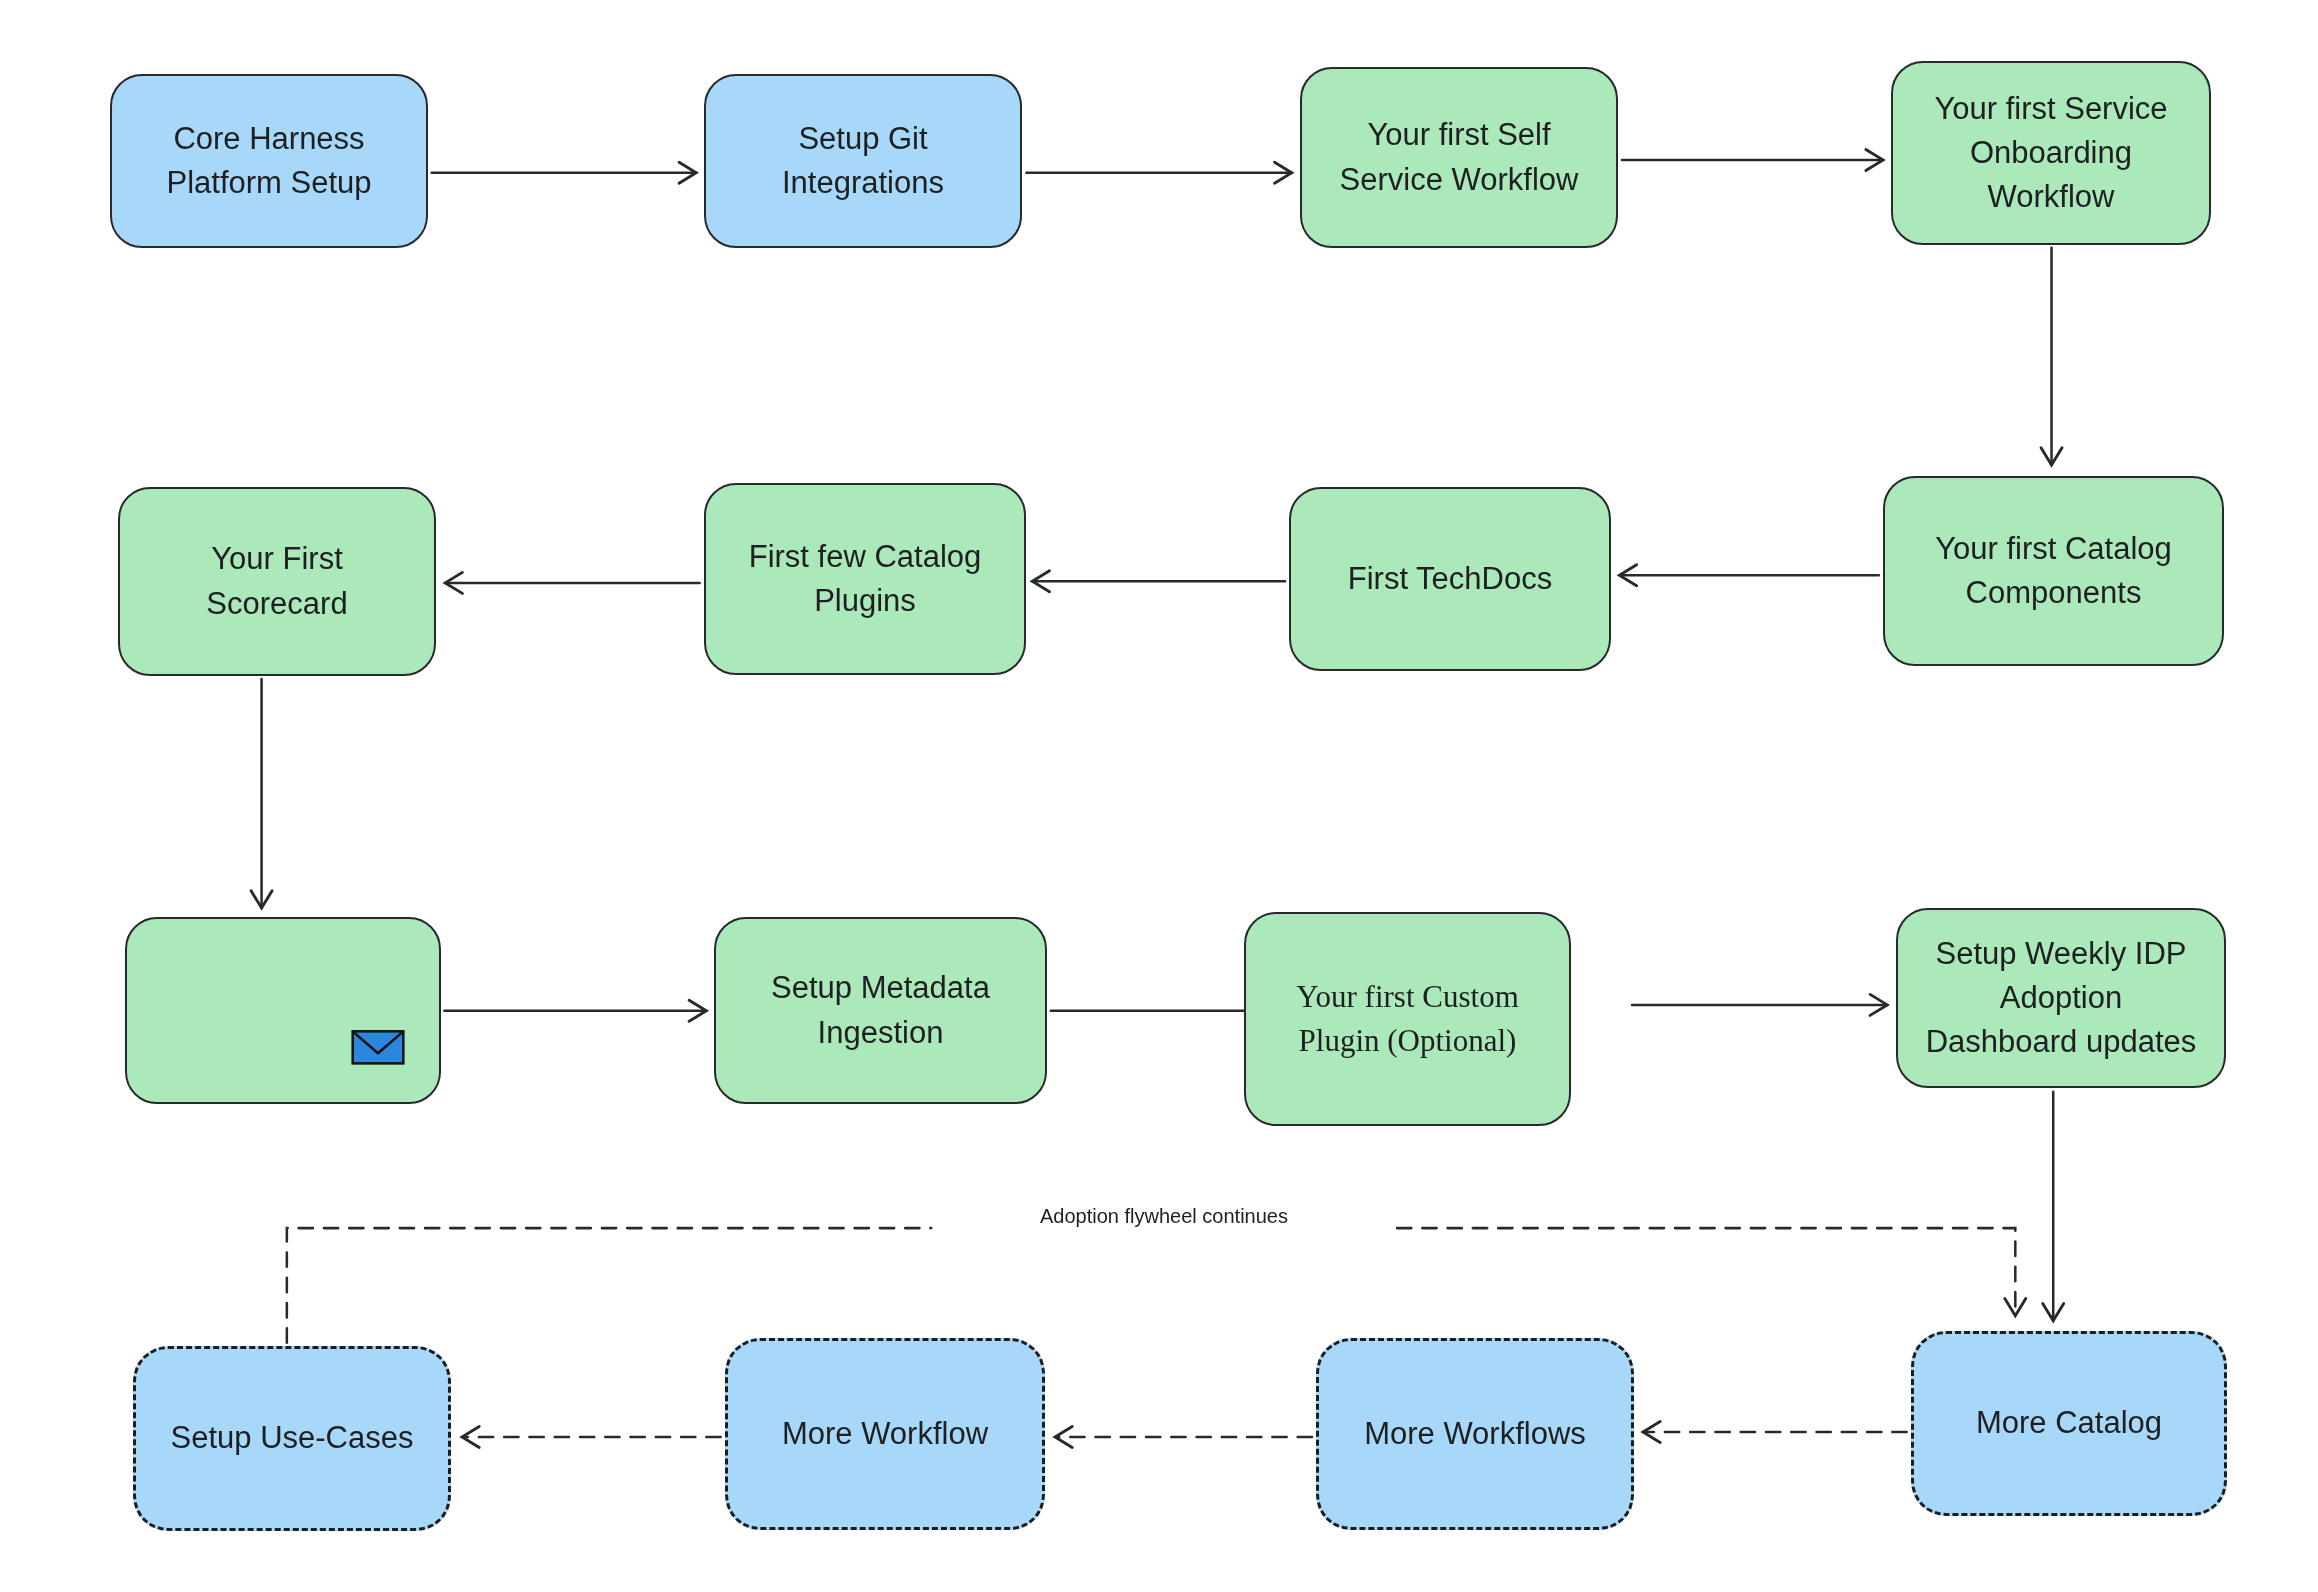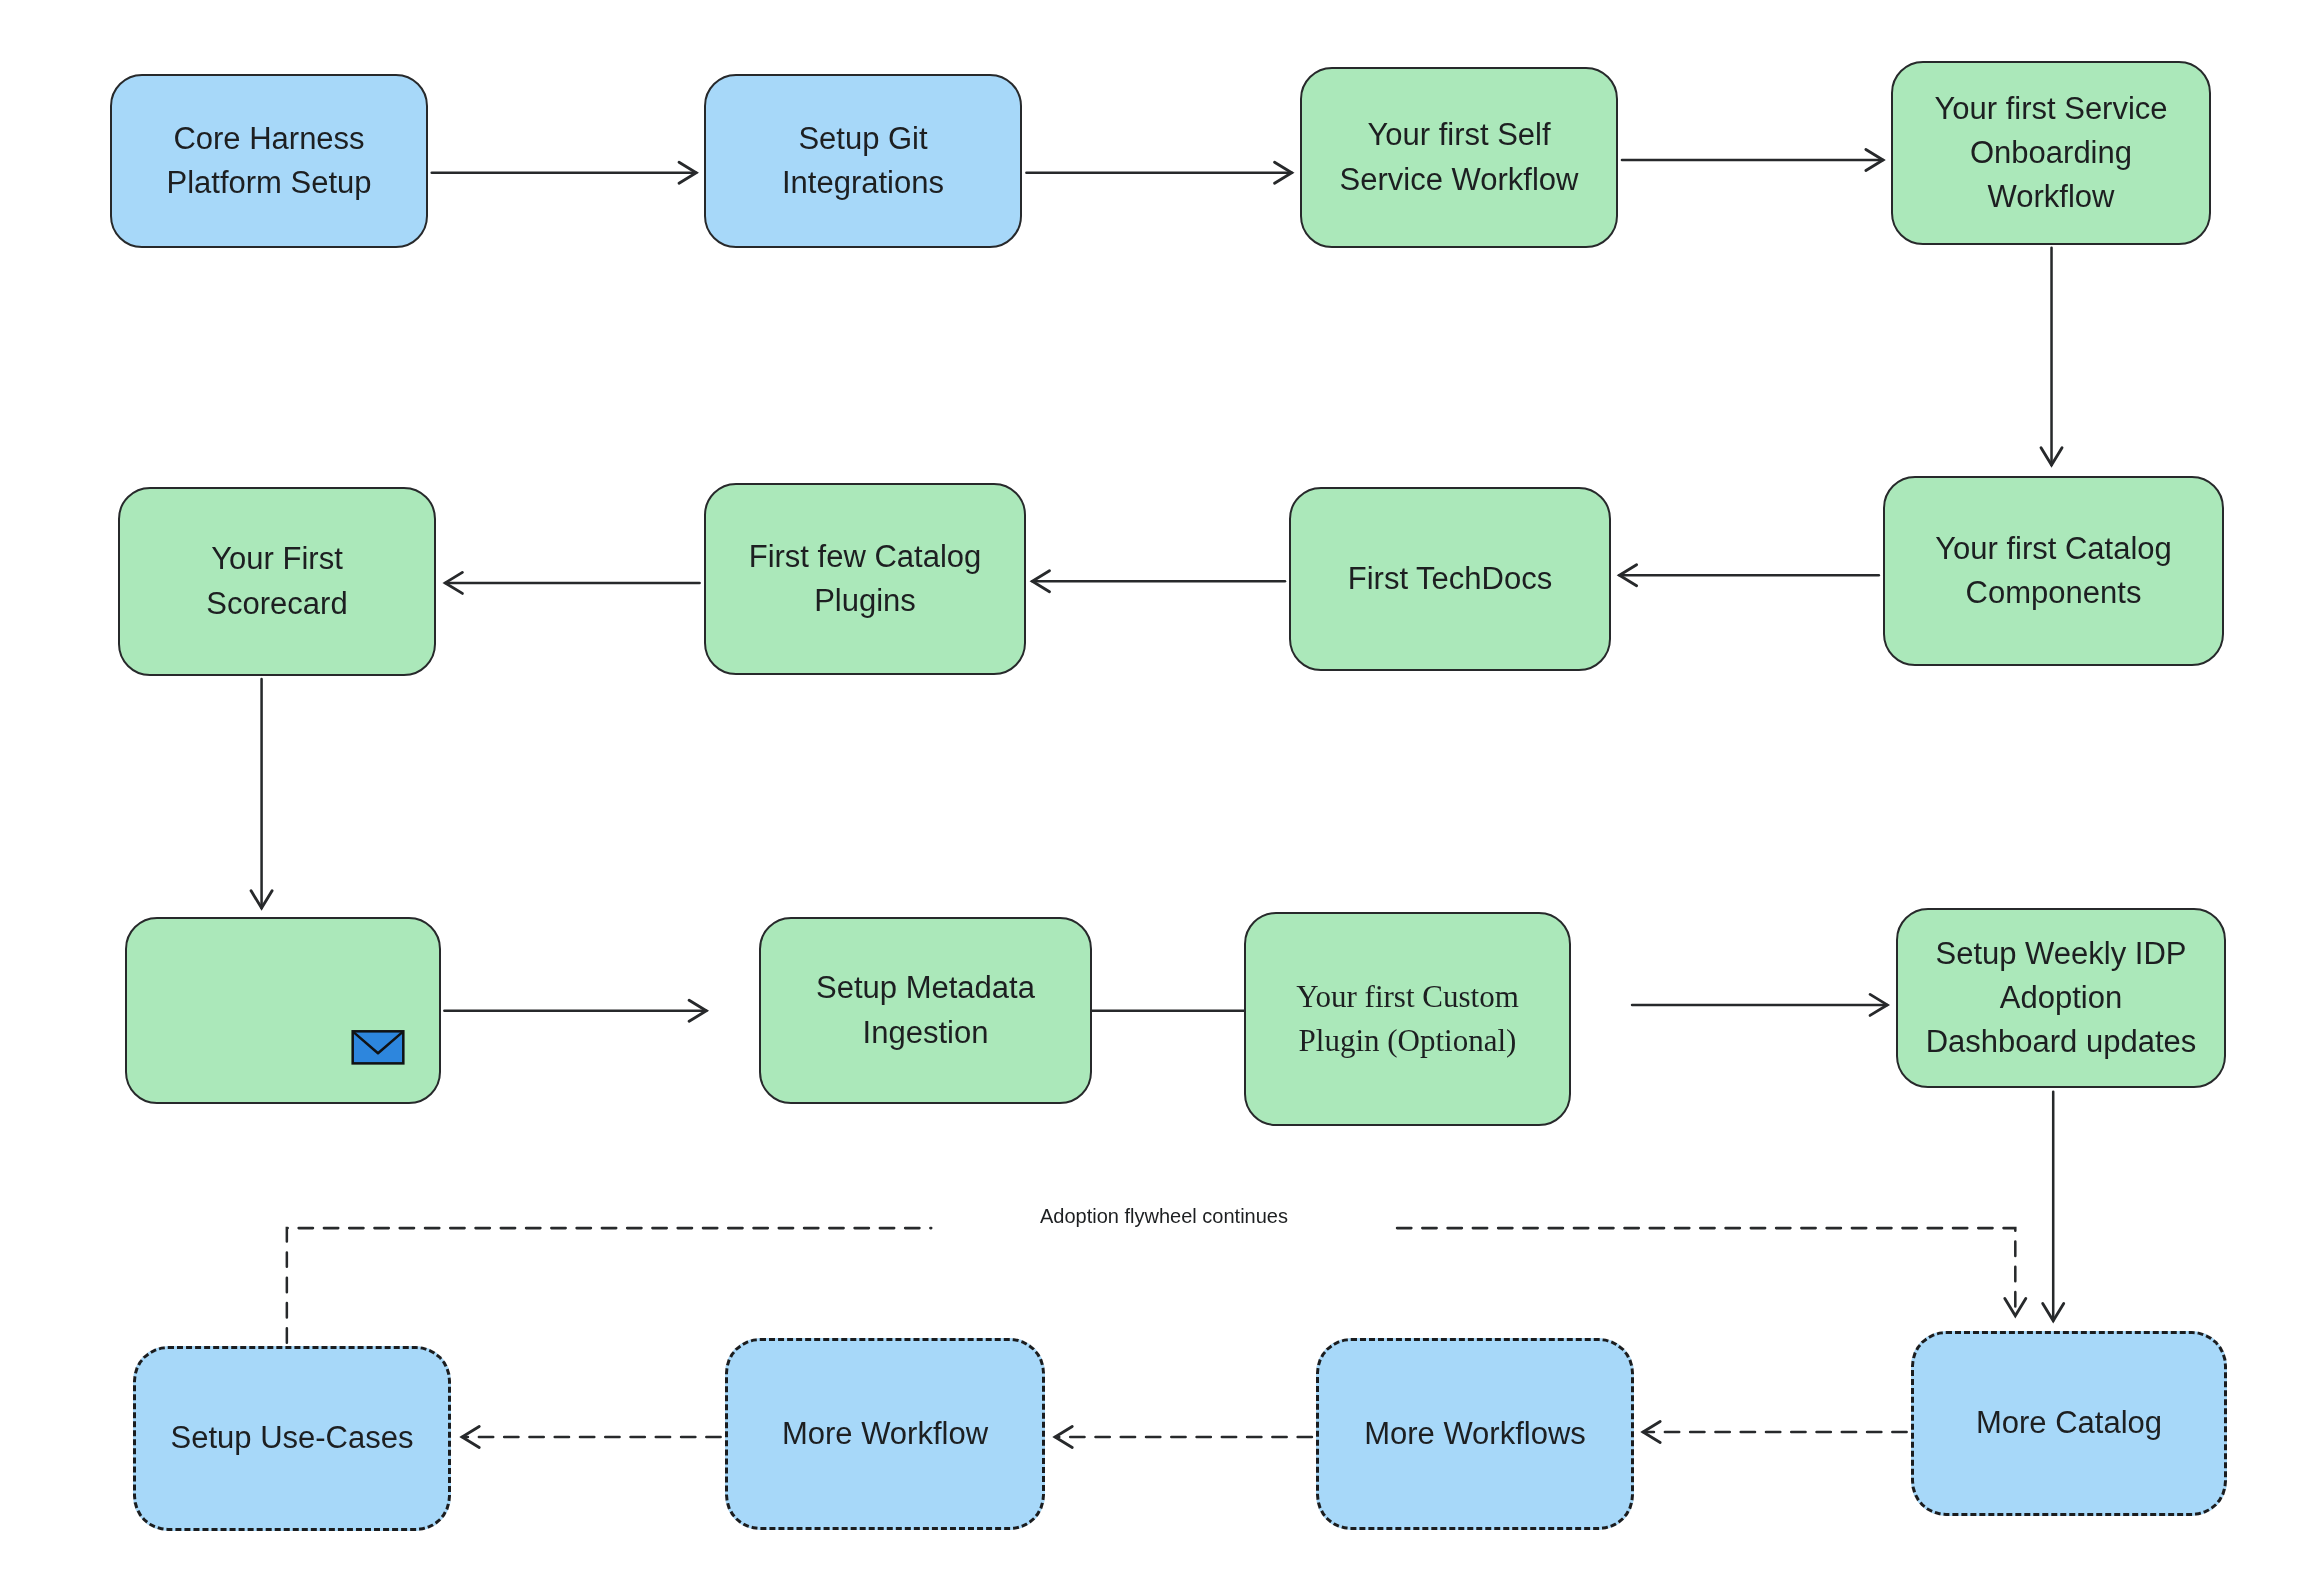--- a/index.html
+++ b/index.html
@@ -107,21 +107,21 @@
   <div class="node green" style="left:118px;  top:487px;  width:318px; height:189px;">
     <span>Your First Scorecard</span>
   </div>
 
   <div class="node green" style="left:125px;  top:917px; width:316px; height:187px;">
     <svg class="envelope" viewBox="0 0 64 46">
       <rect x="2" y="5" width="60" height="38" fill="var(--envelope_blue)" stroke="#101214" stroke-width="3"></rect>
       <path d="M3,6 L32,31 L61,6" fill="none" stroke="#101214" stroke-width="3" stroke-linejoin="round"></path>
     </svg>
   </div>
-  <div class="node green" style="left:714px;  top:917px; width:333px; height:187px;margin-left:45px;">
+  <div class="node green" style="left:714px;  top:917px; width:333px; height:187px;">
     <span>Setup Metadata Ingestion</span>
   </div>
   <div class="node green" style="left:1244px; top:912px; width:327px; height:214px;font-family:Liberation Serif, serif;">
     <span>Your first Custom Plugin (Optional)</span>
   </div>
   <div class="node green" style="left:1896px; top:908px; width:330px; height:180px;">
     <span>Setup Weekly IDP Adoption Dashboard updates</span>
   </div>
 
   <div class="flywheel-label">Adoption flywheel continues</div>

